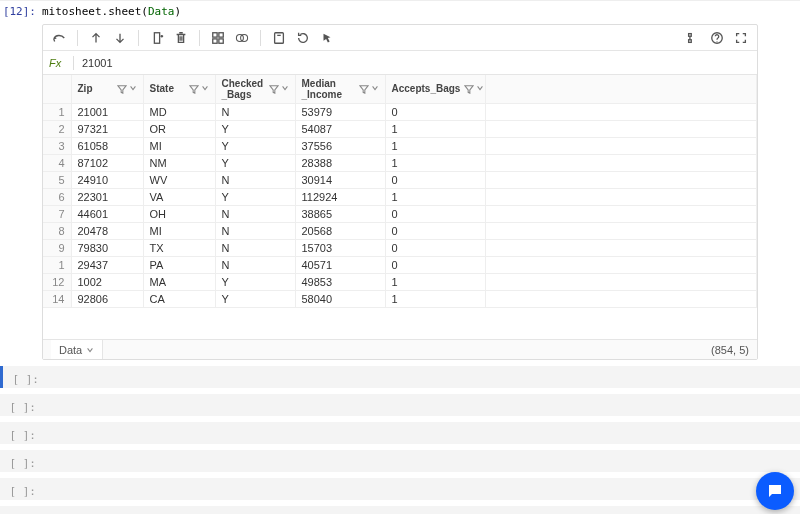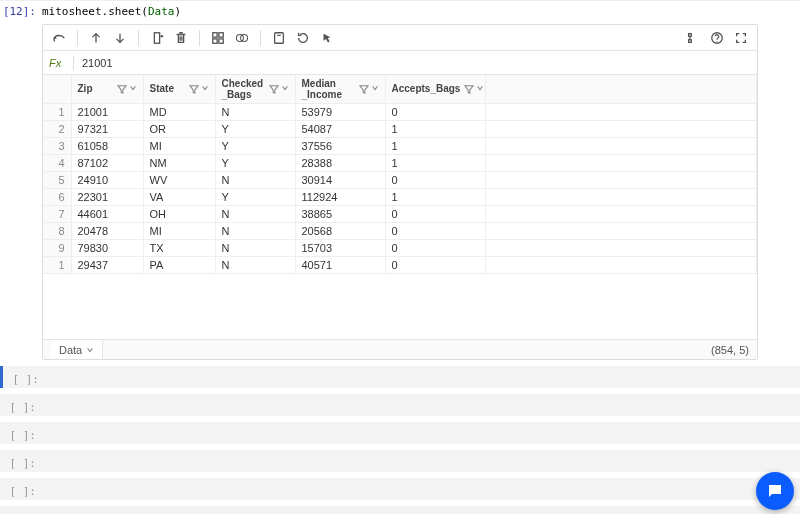--- a/index.html
+++ b/index.html
@@ -316,20 +316,38 @@
             </tr>
             <tr>
               <td class="rownum">1</td>
               <td>29437</td>
               <td>PA</td>
               <td>N</td>
               <td>40571</td>
               <td>0</td>
               <td></td>
             </tr>
+            <tr>
+              <td class="rownum">12</td>
+              <td>1002</td>
+              <td>MA</td>
+              <td>Y</td>
+              <td>49853</td>
+              <td>1</td>
+              <td></td>
+            </tr>
+            <tr>
+              <td class="rownum">14</td>
+              <td>92806</td>
+              <td>CA</td>
+              <td>Y</td>
+              <td>58040</td>
+              <td>1</td>
+              <td></td>
+            </tr>
           </tbody>
     </table>
   </div>
 
   <div class="bottom-bar">
     <div class="sheet-tab">
       <span>Data</span>
       <svg viewBox="0 0 10 10">
             <path d="M2 3l3 4 3-4" stroke="#888" stroke-width="1.3" fill="none"></path>
           </svg>

